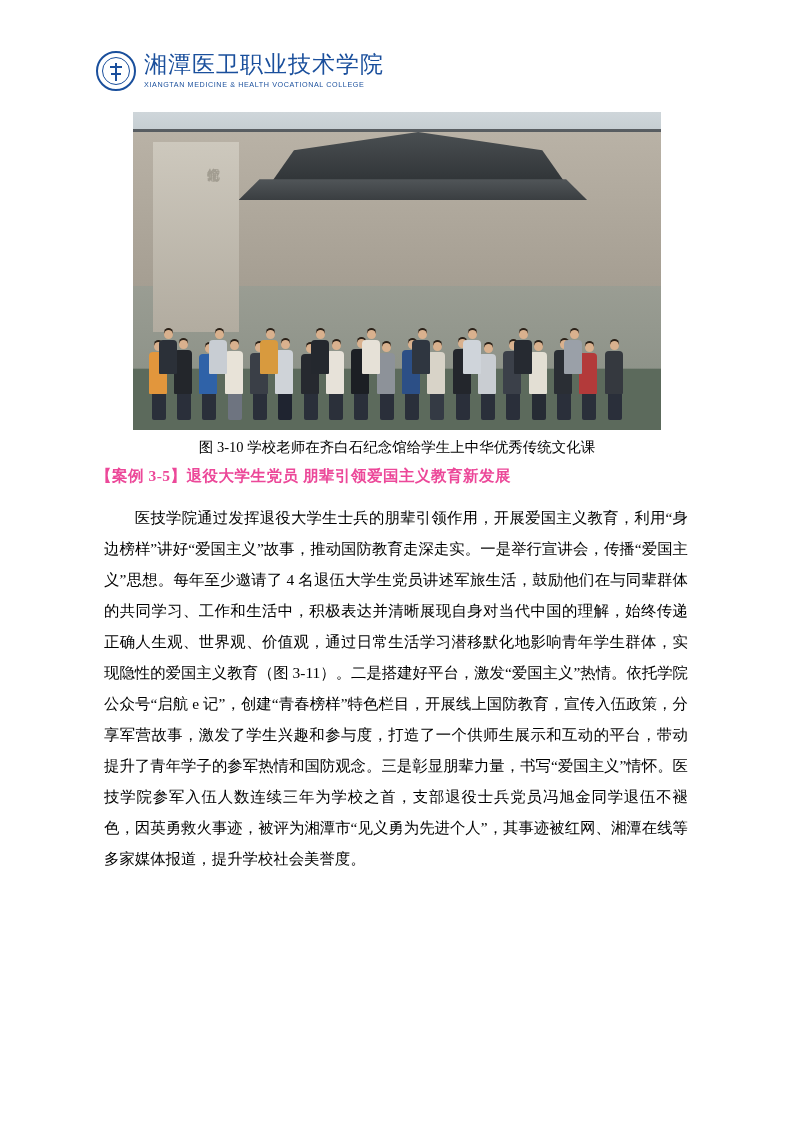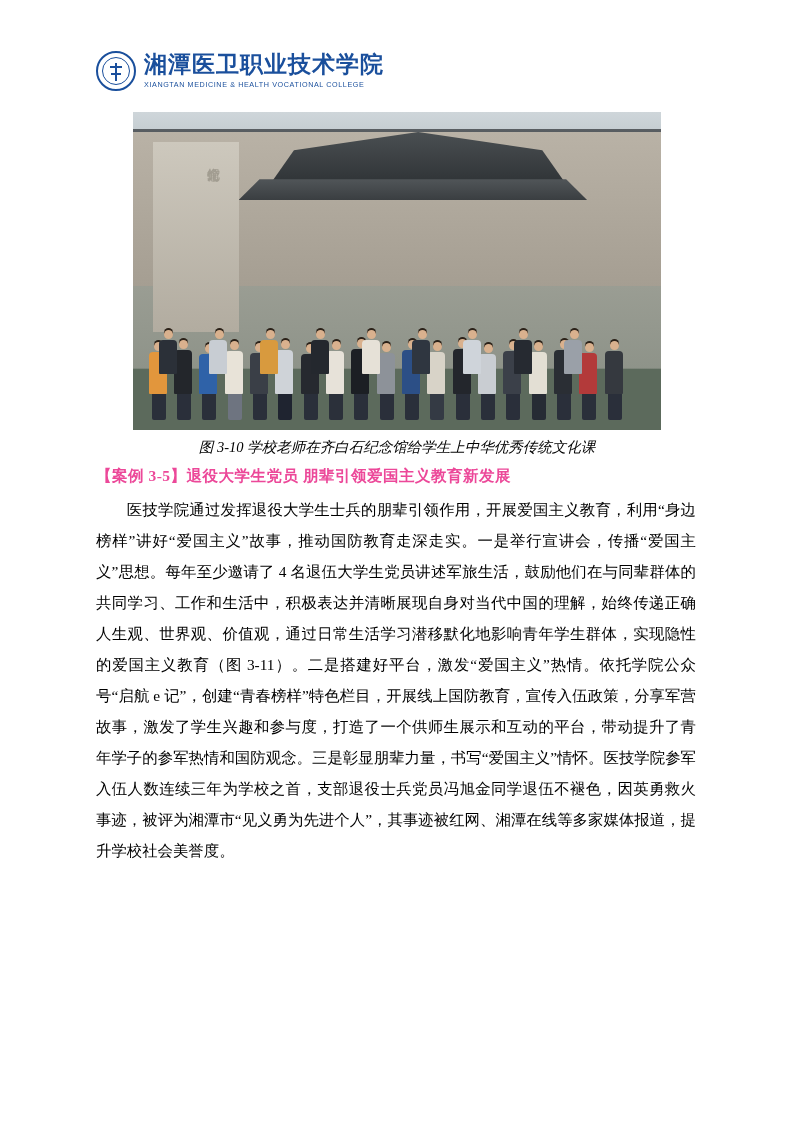--- a/index.html
+++ b/index.html
@@ -61,21 +61,21 @@
   }
   .logo-text {
     margin-left: 8px;
     display: flex;
     flex-direction: column;
     justify-content: center;
   }
   .logo-cn {
     font-family: "Liberation Serif", serif;
     font-size: 23px;
-    font-weight: bold;
+    font-weight: normal;
     color: #1a4f9c;
     letter-spacing: 1px;
     line-height: 1.15;
     white-space: nowrap;
   }
   .logo-en {
     font-family: "Liberation Sans", sans-serif;
     font-size: 7.2px;
     color: #1a4f9c;
     letter-spacing: 0.6px;
@@ -217,21 +217,20 @@
     border-radius: 0 0 2px 2px;
   }
   .caption {
     position: absolute;
     left: 133px;
     top: 437px;
     width: 528px;
     text-align: center;
     font-size: 14.5px;
     line-height: 1.4;
-    font-style: italic;
   }
 
   
   .case-title {
     position: absolute;
     left: 96px;
     top: 466px;
     width: 600px;
     font-size: 15.5px;
     font-weight: bold;
@@ -242,21 +241,21 @@
     position: absolute;
     left: 96px;
     top: 494px;
     width: 600px;
     font-size: 15.4px;
     line-height: 31px;
     text-align: justify;
     text-justify: inter-ideograph;
   }
   .body-text p {
-    margin: 0;
+    margin: 8px;
     text-indent: 2em;
   }
 
   .page-number {
     position: absolute;
     left: 0;
     top: 1048px;
     width: 793px;
     text-align: center;
     font-size: 13px;

